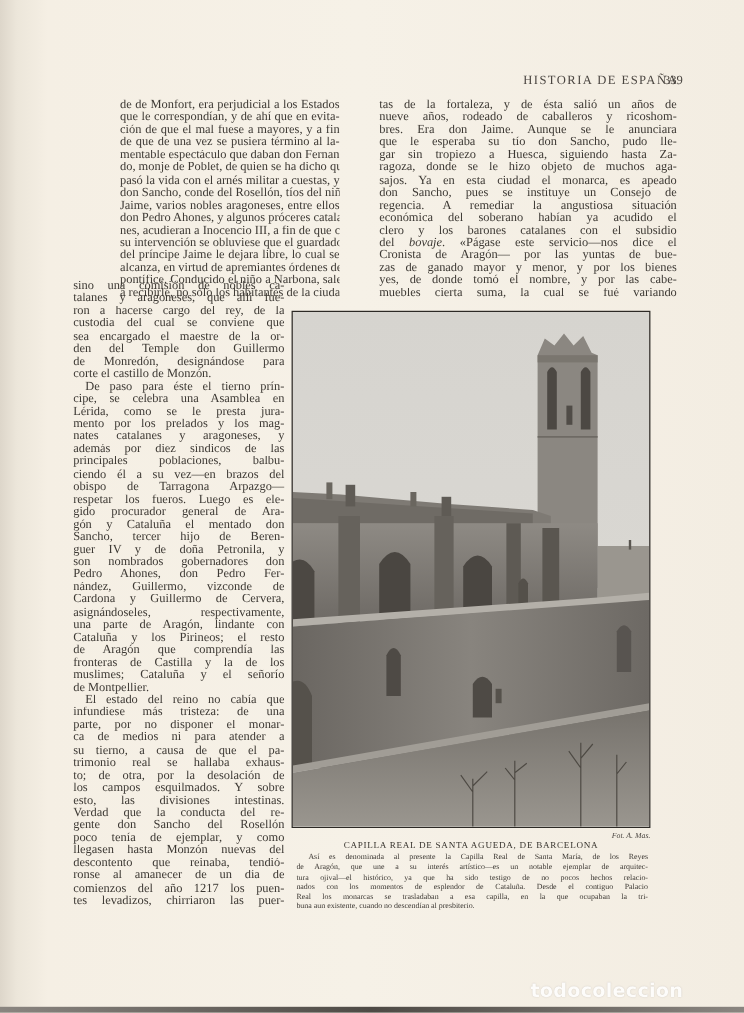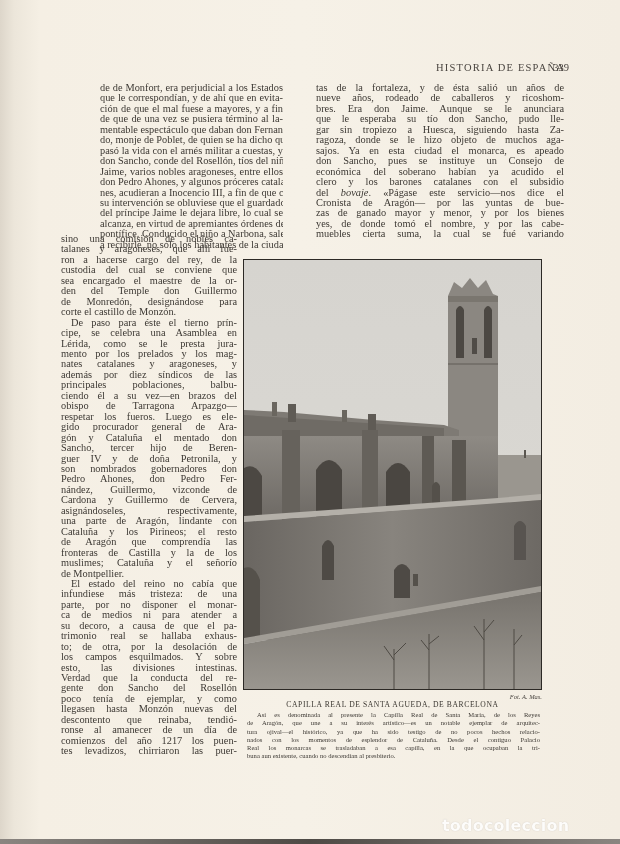--- a/index.html
+++ b/index.html
@@ -126,21 +126,21 @@
     <span class="line">una parte de Aragón, lindante con</span>
     <span class="line">Cataluña y los Pirineos; el resto</span>
     <span class="line">de Aragón que comprendía las</span>
     <span class="line">fronteras de Castilla y la de los</span>
     <span class="line">muslimes; Cataluña y el señorío</span>
     <span class="line last">de Montpellier.</span>
     <span class="line" style="text-indent: 10px;">El estado del reino no cabía que</span>
     <span class="line">infundiese más tristeza: de una</span>
     <span class="line">parte, por no disponer el monar-</span>
     <span class="line">ca de medios ni para atender a</span>
-    <span class="line">su decoro, a causa de que el pa-</span>
+    <span class="line">su tierno, a causa de que el pa-</span>
     <span class="line">trimonio real se hallaba exhaus-</span>
     <span class="line">to; de otra, por la desolación de</span>
     <span class="line">los campos esquilmados. Y sobre</span>
     <span class="line">esto, las divisiones intestinas.</span>
     <span class="line">Verdad que la conducta del re-</span>
     <span class="line">gente don Sancho del Rosellón</span>
     <span class="line">poco tenía de ejemplar, y como</span>
     <span class="line">llegasen hasta Monzón nuevas del</span>
     <span class="line">descontento que reinaba, tendió-</span>
     <span class="line">ronse al amanecer de un día de</span>
@@ -150,20 +150,21 @@
 
 <div class="col col-right-top" id="col-right">
     <span class="line">tas de la fortaleza, y de ésta salió un años de</span>
     <span class="line">nueve años, rodeado de caballeros y ricoshom-</span>
     <span class="line">bres. Era don Jaime. Aunque se le anunciara</span>
     <span class="line">que le esperaba su tío don Sancho, pudo lle-</span>
     <span class="line">gar sin tropiezo a Huesca, siguiendo hasta Za-</span>
     <span class="line">ragoza, donde se le hizo objeto de muchos aga-</span>
     <span class="line">sajos. Ya en esta ciudad el monarca, es apeado</span>
     <span class="line">don Sancho, pues se instituye un Consejo de</span>
+    <span class="line">regencia. A remediar la angustiosa situación</span>
     <span class="line">económica del soberano habían ya acudido el</span>
     <span class="line">clero y los barones catalanes con el subsidio</span>
     <span class="line">del <em class="ital">bovaje</em>. «Págase este servicio—nos dice el</span>
     <span class="line">Cronista de Aragón— por las yuntas de bue-</span>
     <span class="line">zas de ganado mayor y menor, y por los bienes</span>
     <span class="line">yes, de donde tomó el nombre, y por las cabe-</span>
     <span class="line">muebles cierta suma, la cual se fué variando</span>
   </div>
 
 <div class="figure">

